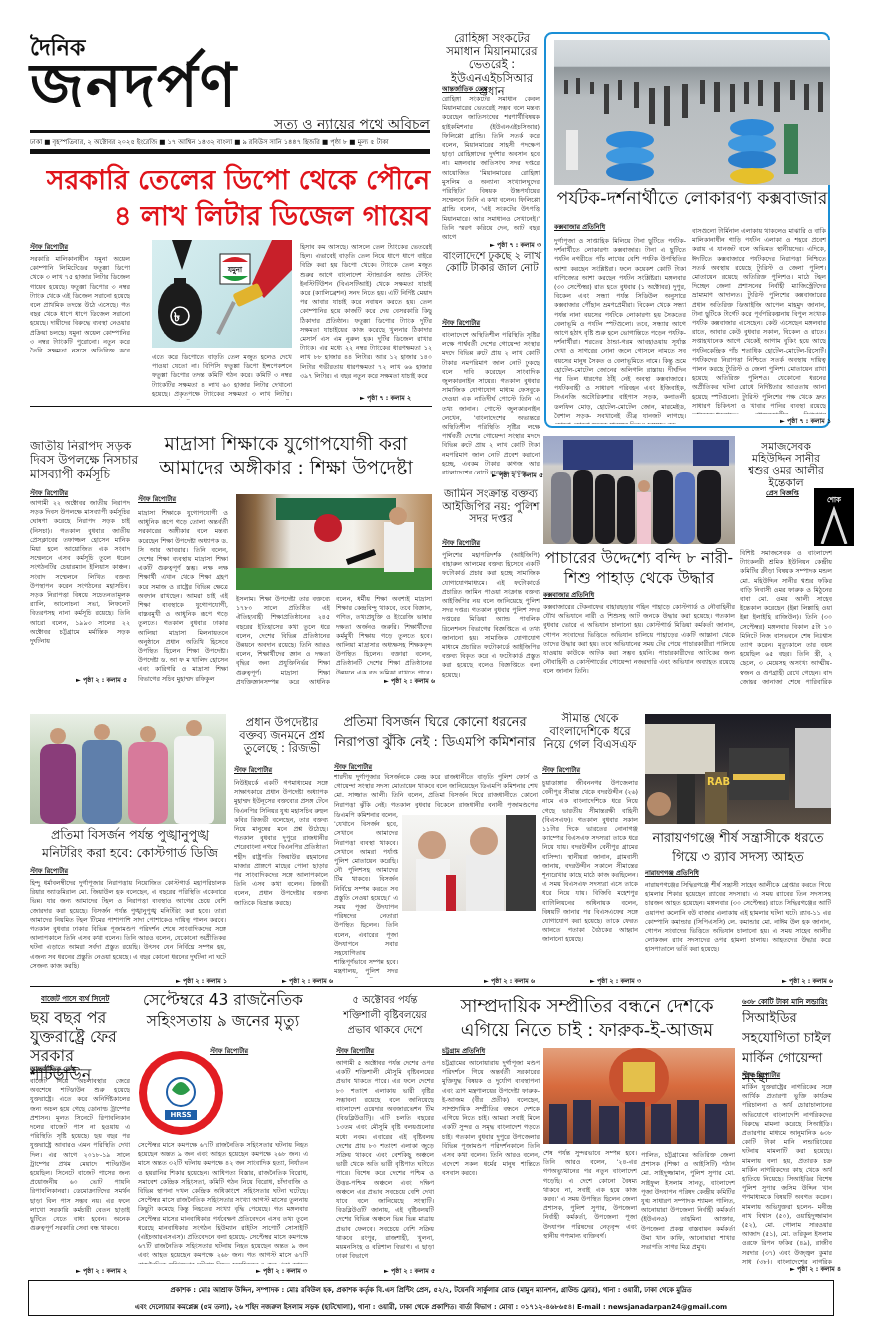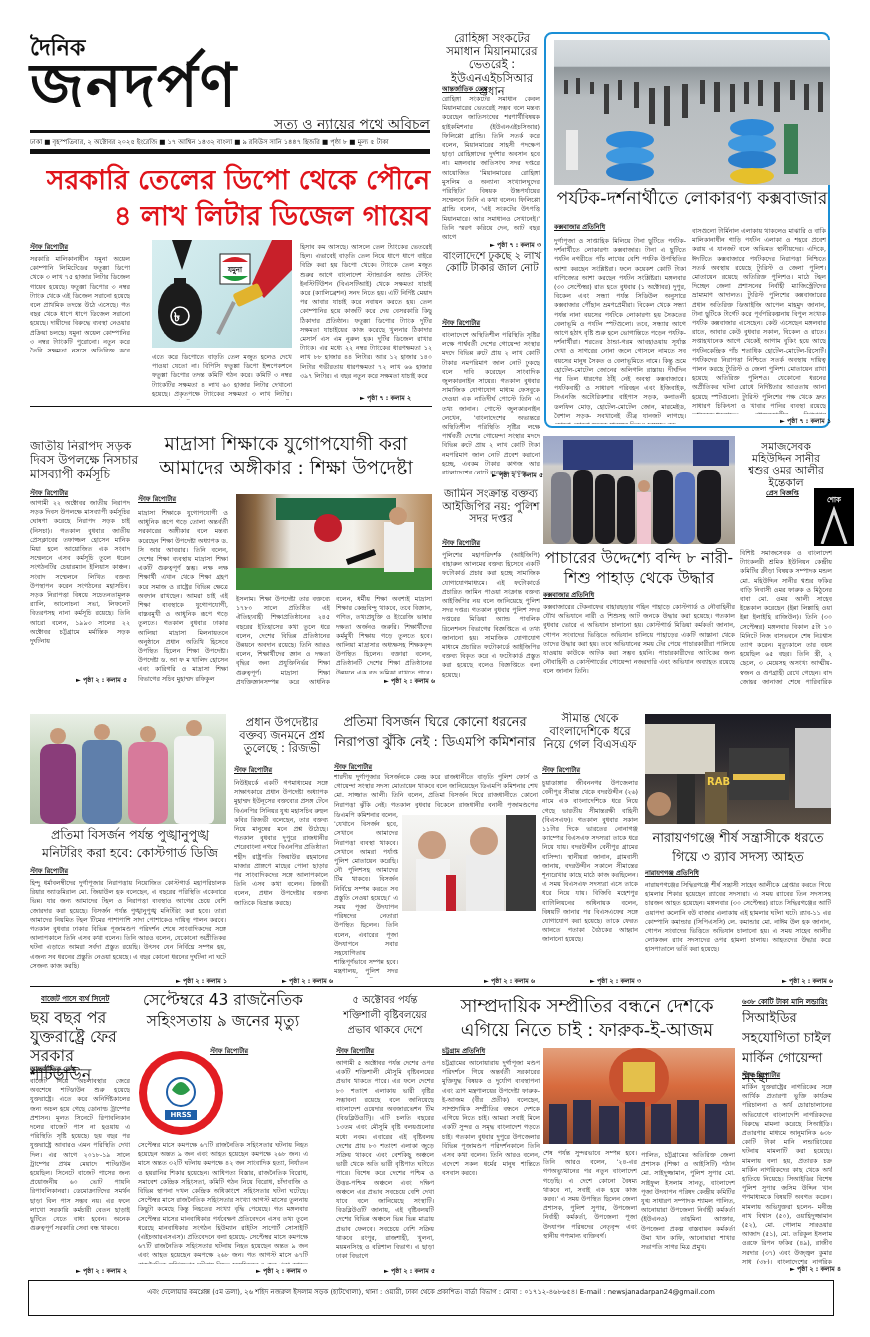--- a/index.html
+++ b/index.html
@@ -285,14 +285,15 @@
 <div class="abs body-text" style="left:543px;top:1148px;width:94px;height:124px;">শেষ পর্যন্ত সুন্দরভাবে সম্পন্ন হবে। তিনি আরও বলেন, '২৪-এর গণঅভ্যুত্থানের পর নতুন বাংলাদেশ গড়েছি। এ দেশে কোনো বৈষম্য থাকবে না, সবাই এক হয়ে কাজ করব।' এ সময় উপস্থিত ছিলেন জেলা প্রশাসক, পুলিশ সুপার, উপজেলা নির্বাহী কর্মকর্তা, উপজেলা পূজা উদযাপন পরিষদের নেতৃবৃন্দ এবং স্থানীয় গণ্যমান্য ব্যক্তিবর্গ।</div>
 <div class="abs body-text" style="left:641px;top:1150px;width:94px;height:124px;">পালিত, চট্টগ্রামের অতিরিক্ত জেলা প্রশাসক (শিক্ষা ও আইসিটি) পঠান মো. সাইদুজ্জামান, পুলিশ সুপার মো. সাইফুল ইসলাম সানতু, বাংলাদেশ পূজা উদযাপন পরিষদ কেন্দ্রীয় কমিটির যুগ্ম সাধারণ সম্পাদক শ্যামল পালিত, আনোয়ারা উপজেলা নির্বাহী কর্মকর্তা (ইউএনও) তাহমিনা আক্তার, উপজেলা প্রকল্প বাস্তবায়ন কর্মকর্তা উমা খান কাফি, আনোয়ারা শাখার সভাপতি সাগর মিত্র প্রমুখ।</div>
 
 <div class="abs byline" style="left:742px;top:996px;width:92px;font-size:7px;">৬৩৮ কোটি টাকা মানি লন্ডারিং</div>
 <div class="abs head" style="left:742px;top:1008px;width:90px;font-size:13px;text-align:left;line-height:20px;">সিআইডির সহযোগিতা চাইল মার্কিন গোয়েন্দা সংস্থা</div>
 <div class="abs byline" style="left:742px;top:1070px;width:90px;">স্টাফ রিপোর্টার</div>
 <div class="abs body-text" style="left:742px;top:1082px;width:90px;height:182px;">মার্কিন যুক্তরাষ্ট্রের নাগরিকের সঙ্গে আর্থিক প্রতারণা ভুক্তি কার্যক্রম পরিচালনা ও অর্থ চোরাচালানের অভিযোগে বাংলাদেশি নাগরিকদের বিরুদ্ধে মামলা করেছে সিআইডি। প্রতারণার মাধ্যমে আনুমানিক ৬৩৮ কোটি টাকা মানি লন্ডারিংয়ের ঘটনায় মামলাটি করা হয়েছে। মামলায় বলা হয়, প্রতারক চক্র মার্কিন নাগরিকদের কাছ থেকে অর্থ হাতিয়ে নিয়েছে। সিআইডির বিশেষ পুলিশ সুপার জসিম উদ্দিন খান গণমাধ্যমকে বিষয়টি অবগত করেন। মামলায় অভিযুক্তরা হলেন- মনীন্দ্র নাথ বিশ্বাস (৫০), ওয়াহিদুজ্জামান (৫২), মো. গোলাম সারওয়ার আজাদ (৫১), মো. তরিকুল ইসলাম ওরফে রিপন ফকির (৪৯), রাজীব সরদার (৩৭) এবং উজ্জ্বল কুমার সাধু (৩৮)। বাংলাদেশের নাগরিক কর্তৃক একজন মার্কিন নাগরিক প্রতারিত হলে আমেরিকার গোয়েন্দা সংস্থা বাংলাদেশের গোয়েন্দা সংস্থার কাছে সহযোগিতামূলক যোগাযোগের সূত্র ধরে</div>
 <div class="abs jump" style="left:790px;top:1264px;">► পৃষ্ঠা ২ : কলাম ৪</div>
 
 <div class="abs" style="left:28px;top:1280px;width:806px;height:36px;border:1px solid #111;">
-  <div style="font-family:'DejaVu Sans',sans-serif;font-size:6.8px;font-weight:normal;text-align:center;padding-top:5px;white-space:nowrap;overflow:hidden;">এবং দেলোয়ার কমপ্লেক্স (৫ম তলা), ২৬ শহিদ নজরুল ইসলাম সড়ক (হাটখোলা), থানা : ওয়ারী, ঢাকা থেকে প্রকাশিত। বার্তা বিভাগ : মোবা : ০১৭১২-৪৬৮৬৫৪। E-mail : newsjanadarpan24@gmail.com</div>
+  <div style="font-family:'DejaVu Sans',sans-serif;font-size:6.8px;font-weight:bold;text-align:center;padding-top:3px;white-space:nowrap;overflow:hidden;">প্রকাশক : মোঃ আশ্রাফ উদ্দিন, সম্পাদক : মোঃ রবিউল হক, প্রকাশক কর্তৃক বি.এস প্রিন্টিং প্রেস, ৫২/২, টয়েনবি সার্কুলার রোড (মামুন ম্যানশন, গ্রাউন্ড ফ্লোর), থানা : ওয়ারী, ঢাকা থেকে মুদ্রিত</div>
+  <div style="font-family:'DejaVu Sans',sans-serif;font-size:6.8px;font-weight:bold;text-align:center;padding-top:5px;white-space:nowrap;overflow:hidden;">এবং দেলোয়ার কমপ্লেক্স (৫ম তলা), ২৬ শহিদ নজরুল ইসলাম সড়ক (হাটখোলা), থানা : ওয়ারী, ঢাকা থেকে প্রকাশিত। বার্তা বিভাগ : মোবা : ০১৭১২-৪৬৮৬৫৪। E-mail : newsjanadarpan24@gmail.com</div>
 </div>
 
 </body></html>

